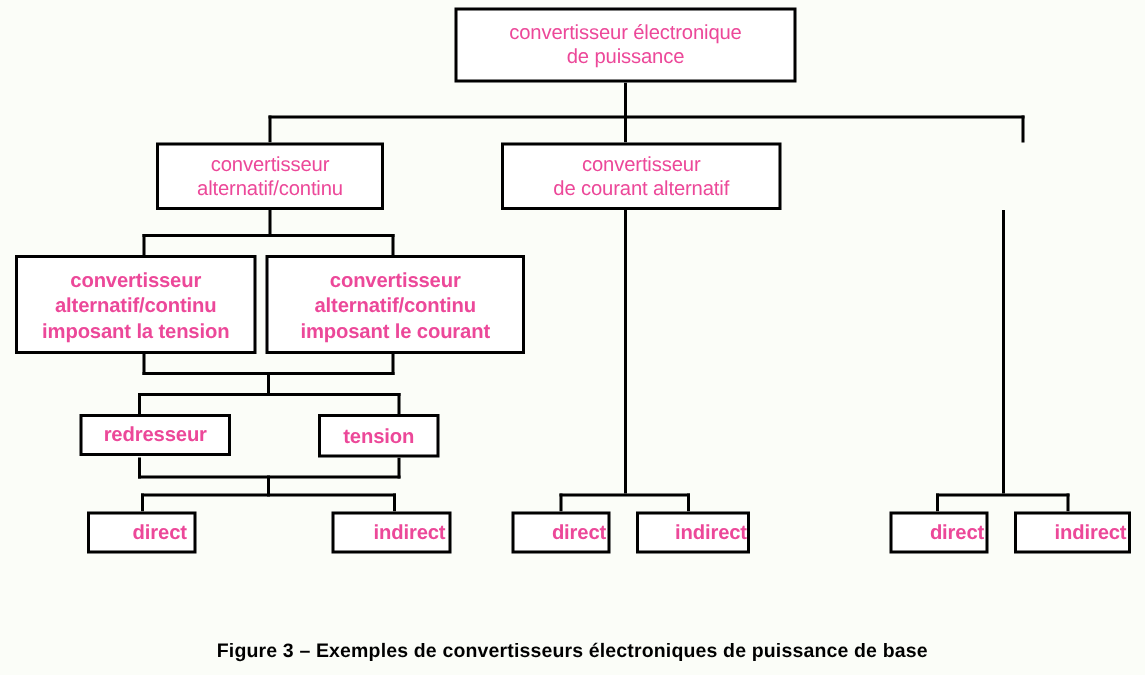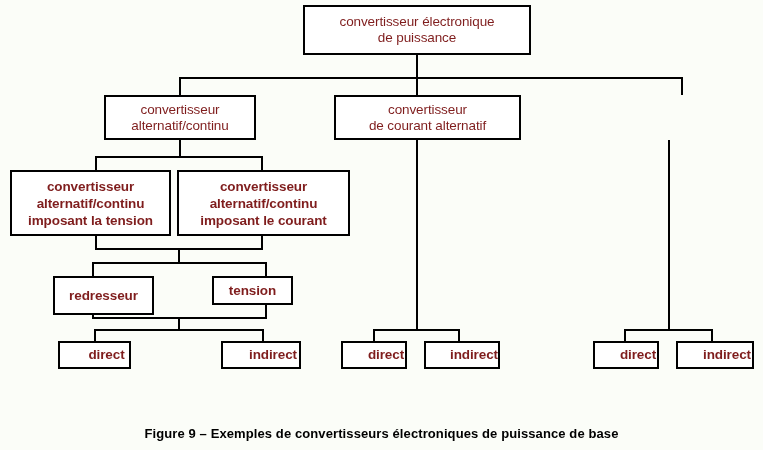--- a/index.html
+++ b/index.html
@@ -21,21 +21,21 @@
   }
   .node {
     position: absolute;
     box-sizing: border-box;
     border: 2px solid #000000;
     background: #ffffff;
     display: flex;
     align-items: center;
     justify-content: center;
     text-align: center;
-    color: #7f1d1d;
+    color: #ec4899;
     font-family: "Liberation Sans", sans-serif;
     font-size: 13.5px;
     line-height: 16px;
     font-weight: 400;
     letter-spacing: -0.1px;
     z-index: 2;
   }
   .node .txt {
     display: block;
     white-space: pre-line;
@@ -136,21 +136,21 @@
 alternatif/continu
 imposant la tension</span>
   </div>
 
   <div class="node lvl3" style="left:177px; top:170px; width:173px; height:66px;">
     <span class="txt">convertisseur
 alternatif/continu
 imposant le courant</span>
   </div>
 
-  <div class="node small" style="left:53px; top:276px; width:101px; height:39px;">
+  <div class="node small" style="left:53px; top:276px; width:101px; height:28px;">
     <span class="txt">redresseur</span>
   </div>
 
   <div class="node small" style="left:212px; top:276px; width:81px; height:29px;">
     <span class="txt">tension</span>
   </div>
 
   <div class="node leaf" style="left:58px; top:341px; width:73px; height:28px;">
     <span class="txt">direct</span>
   </div>
@@ -168,15 +168,15 @@
   </div>
 
   <div class="node leaf" style="left:593px; top:341px; width:66px; height:28px;">
     <span class="txt">direct</span>
   </div>
 
   <div class="node leaf" style="left:676px; top:341px; width:78px; height:28px;">
     <span class="txt">indirect</span>
   </div>
 
-  <div id="caption" style="top:426px;">Figure 9 – Exemples de convertisseurs électroniques de puissance de base</div>
+  <div id="caption" style="top:426px;">Figure 3 – Exemples de convertisseurs électroniques de puissance de base</div>
 
 </div>
 
 </body></html>

